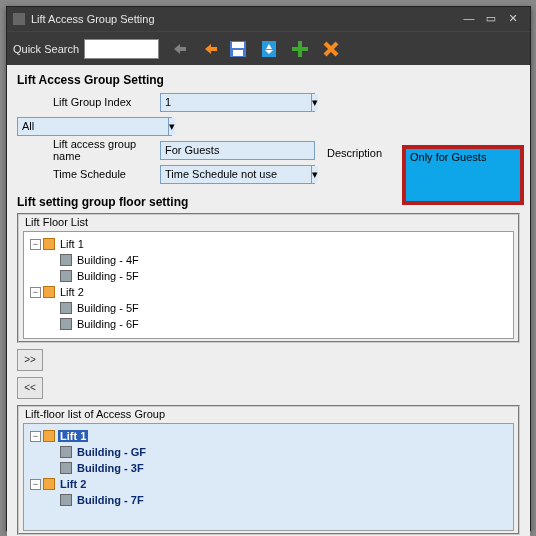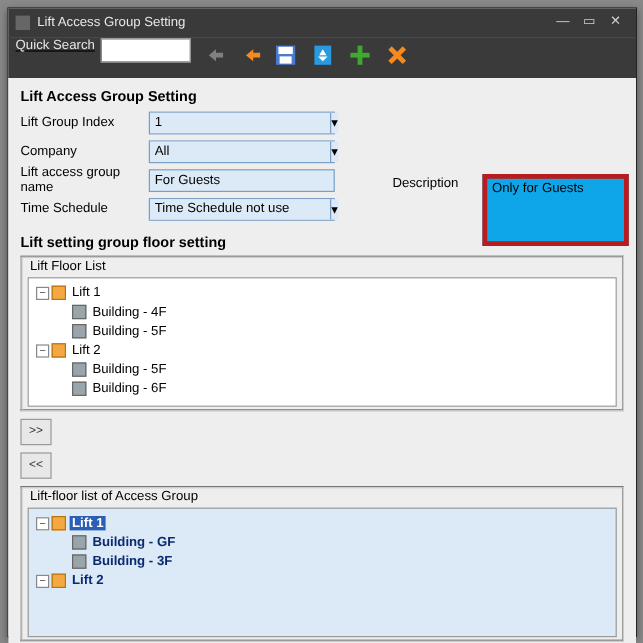--- a/index.html
+++ b/index.html
@@ -2,28 +2,28 @@
 <html><head>
 <meta charset="utf-8">
 <style>
   * { box-sizing: border-box; font-family: "Segoe UI", Tahoma, sans-serif; font-size: 11px; }
   body { margin:0; background:#888; width:536px; height:536px; overflow:hidden; }
   .window { position:absolute; left:6px; top:6px; width:525px; height:525px; background:#eee; border:1px solid #222; box-shadow:0 2px 6px rgba(0,0,0,0.4); }
   .titlebar { height:24px; background:#3a3a3a; color:#e6e6e6; display:flex; align-items:center; padding:0 6px; }
   .titlebar .app-icon { width:12px; height:12px; background:#666; margin-right:6px; }
   .titlebar .spacer { flex:1; }
   .win-btn { width:22px; height:16px; color:#d0d0d0; text-align:center; line-height:14px; cursor:pointer; }
-  .toolbar { height:34px; background:#3a3a3a; display:flex; align-items:flex-start; padding:0 6px; gap:3px; border-top:1px solid #444;text-decoration:underline; }
+  .toolbar { height:34px; background:#3a3a3a; display:flex; align-items:center; padding:0 6px; gap:3px; border-top:1px solid #444; }
   .toolbar-label { color:#e6e6e6; margin-right:2px; }
   .search-box { width:75px; height:20px; background:#fff; border:1px solid #888; padding:0 3px; }
   .tbtn { width:28px; height:28px; display:flex; align-items:center; justify-content:center; cursor:pointer; }
   .body { padding:6px 10px 8px 10px; background:#eee; }
   .section-title { font-weight:bold; font-size:12px; margin:2px 0 4px 0; }
   .form-row { display:flex; align-items:center; height:22px; margin-bottom:2px; }
-  .form-row label { width:107px; }
+  .form-row label { width:107px;margin-left:36px; }
   .combo { display:flex; height:19px; border:1px solid #7a9fc4; background:#dce9f7; width:155px; }
   .combo input { flex:1; border:none; background:#dce9f7; padding:0 4px; outline:none; }
   .combo .chev { width:18px; border-left:1px solid #7a9fc4; display:flex; align-items:center; justify-content:center; background:#dde9f6; }
   .text-in { height:19px; width:155px; border:1px solid #7a9fc4; background:#dce9f7; padding:0 4px; }
   .desc-lbl { position:absolute; left:320px; top:82px; }
   .desc-box { position:absolute; left:395px; top:80px; width:122px; height:60px; border:4px solid #b91c1c; background:#0ea5e9; padding:2px 4px; resize:none; }
   .sub-title { font-weight:bold; margin-top:10px; }
   .lists { display:flex; gap:6px; margin-top:2px; height:322px;flex-direction:column; }
   .panel { flex:1; display:flex; flex-direction:column; border:2px groove #ccc; padding:4px 4px 2px 4px; }
   .panel-title { margin:-3px 0 3px 2px; }
@@ -97,21 +97,20 @@
     <div class="section-title">Lift Access Group Setting</div>
 
     <div class="form-row">
       <label>Lift Group Index</label>
       <div class="combo">
         <input value="1" style="">
         <div class="chev">▾</div>
       </div>
     </div>
     <div class="form-row">
-      <label>Company</label>
       <div class="combo">
         <input value="All" style="">
         <div class="chev">▾</div>
       </div>
     </div>
     <div class="form-row">
       <label>Lift access group name</label>
       <input class="text-in" value="For Guests" style="">
     </div>
     <div class="form-row">
@@ -179,17 +178,21 @@
             </div>
           <div class="node" style="padding-left:34px">
               <span class="icn fl"></span>
               <span class="lbl bold">Building - 3F</span>
             </div>
           <div class="node" style="padding-left:4px">
               <span class="exp">−</span>
               <span class="icn"></span>
               <span class="lbl bold">Lift 2</span>
             </div>
+          <div class="node" style="padding-left:34px">
+              <span class="icn fl"></span>
+              <span class="lbl bold">Building - 7F</span>
+            </div>
         </div>
       </div>
     </div>
   </div>
 </div>
 
 </body></html>

